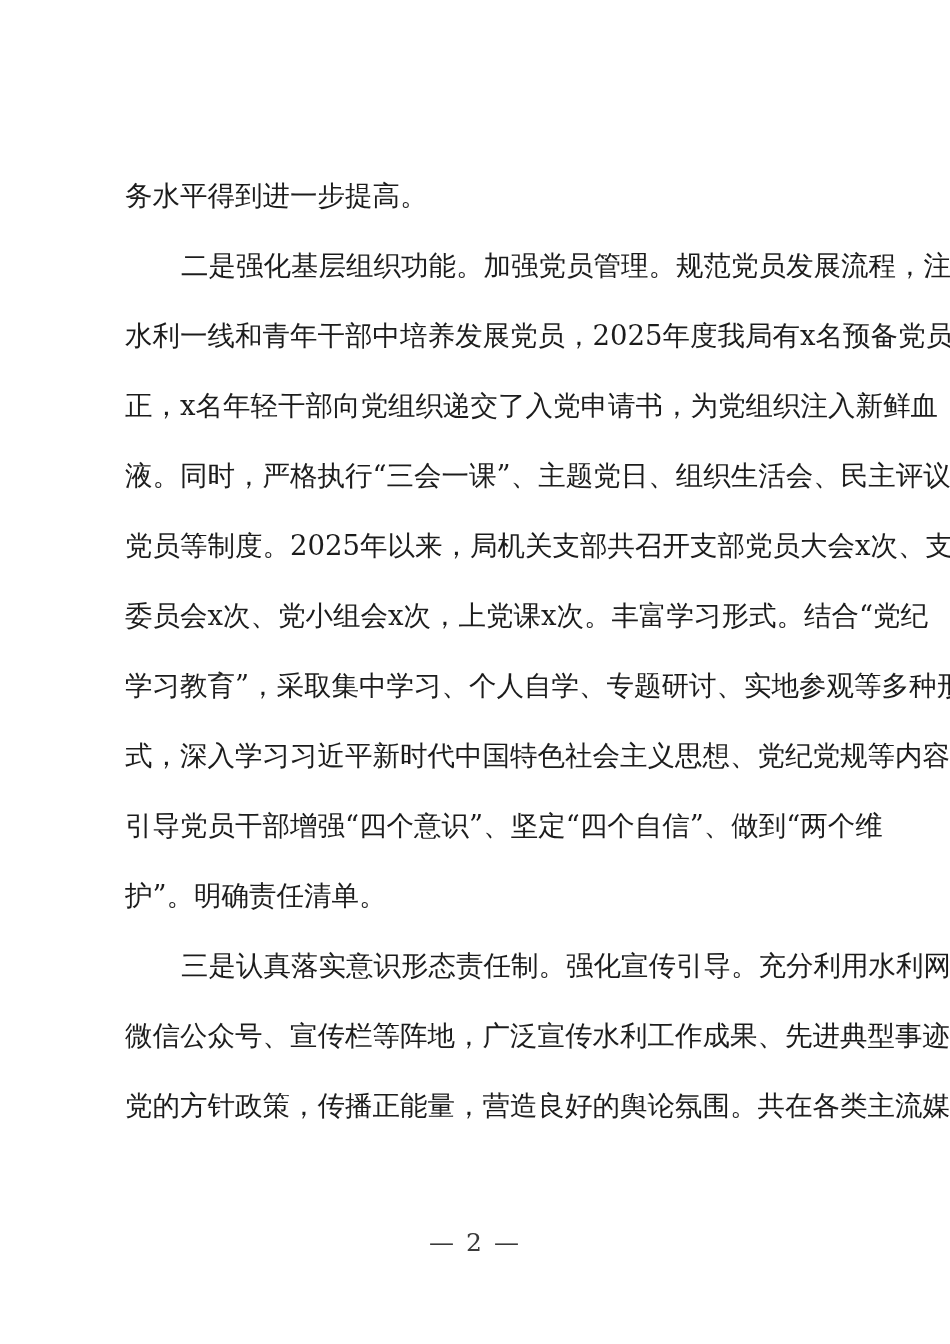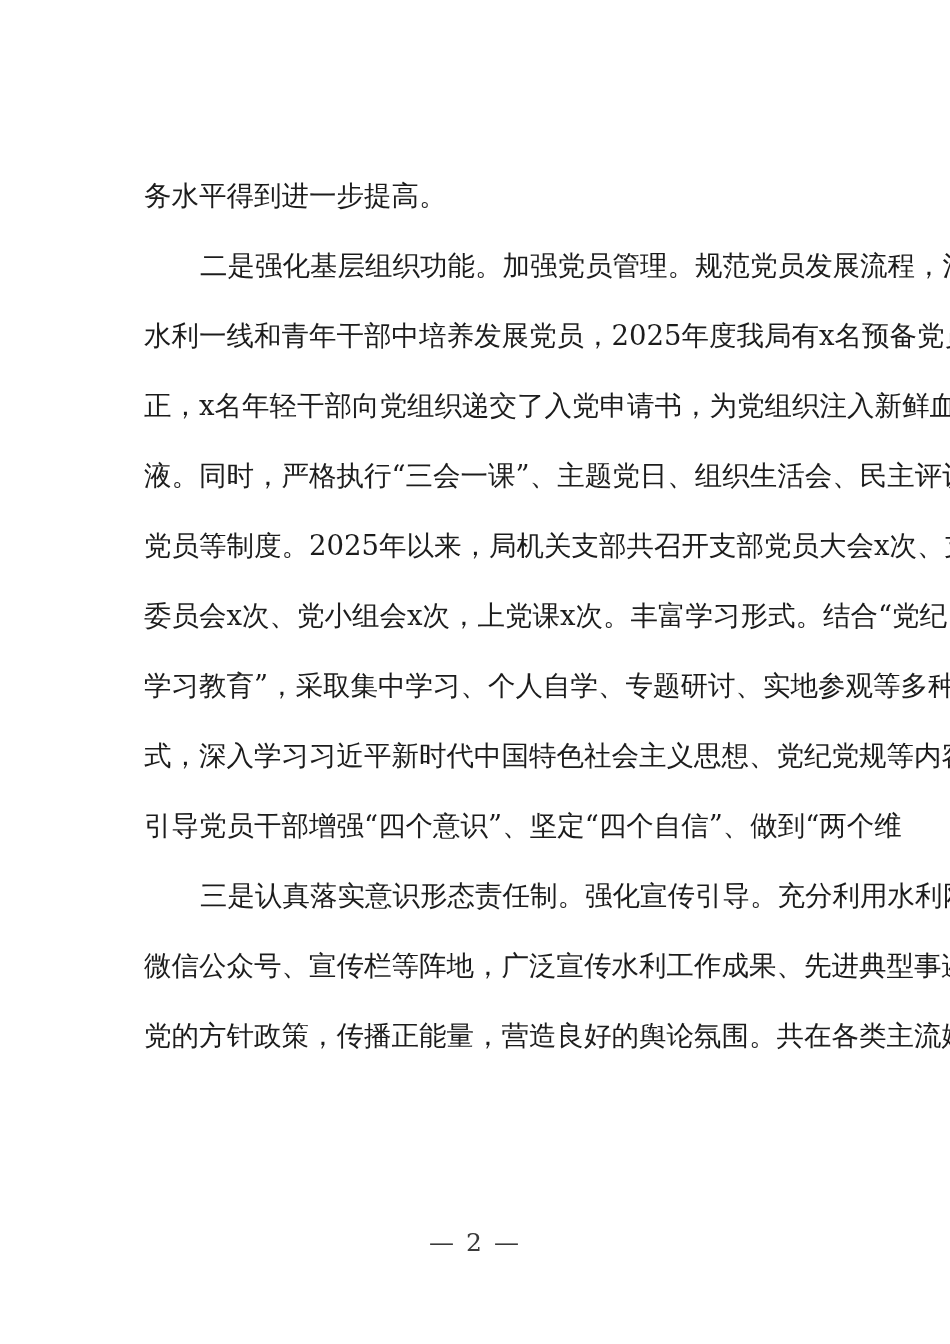--- a/index.html
+++ b/index.html
@@ -16,21 +16,20 @@
     overflow: hidden;
     font-family: "DejaVu Serif", "Liberation Serif", serif;
   }
 
   
   #body-text {
     position: absolute;
     left: 125px;
     top: 160px;
     width: 709px;
-    margin-left: 19px;
   }
 
   .doc-line {
     height: 70px;
     line-height: 70px;
     font-size: 27.5px;
     color: #1c1c1c;
     white-space: nowrap;
     letter-spacing: 0;
     font-family: "DejaVu Serif", "Liberation Serif", serif;
@@ -376,20 +375,21 @@
         <span>信</span>
         <span>”</span>
         <span>、</span>
         <span>做</span>
         <span>到</span>
         <span>“</span>
         <span>两</span>
         <span>个</span>
         <span>维</span>
       </div>
+      <div class="doc-line ragged">护”。明确责任清单。</div>
       <div class="doc-line justify indent">
         <span>三</span>
         <span>是</span>
         <span>认</span>
         <span>真</span>
         <span>落</span>
         <span>实</span>
         <span>意</span>
         <span>识</span>
         <span>形</span>

